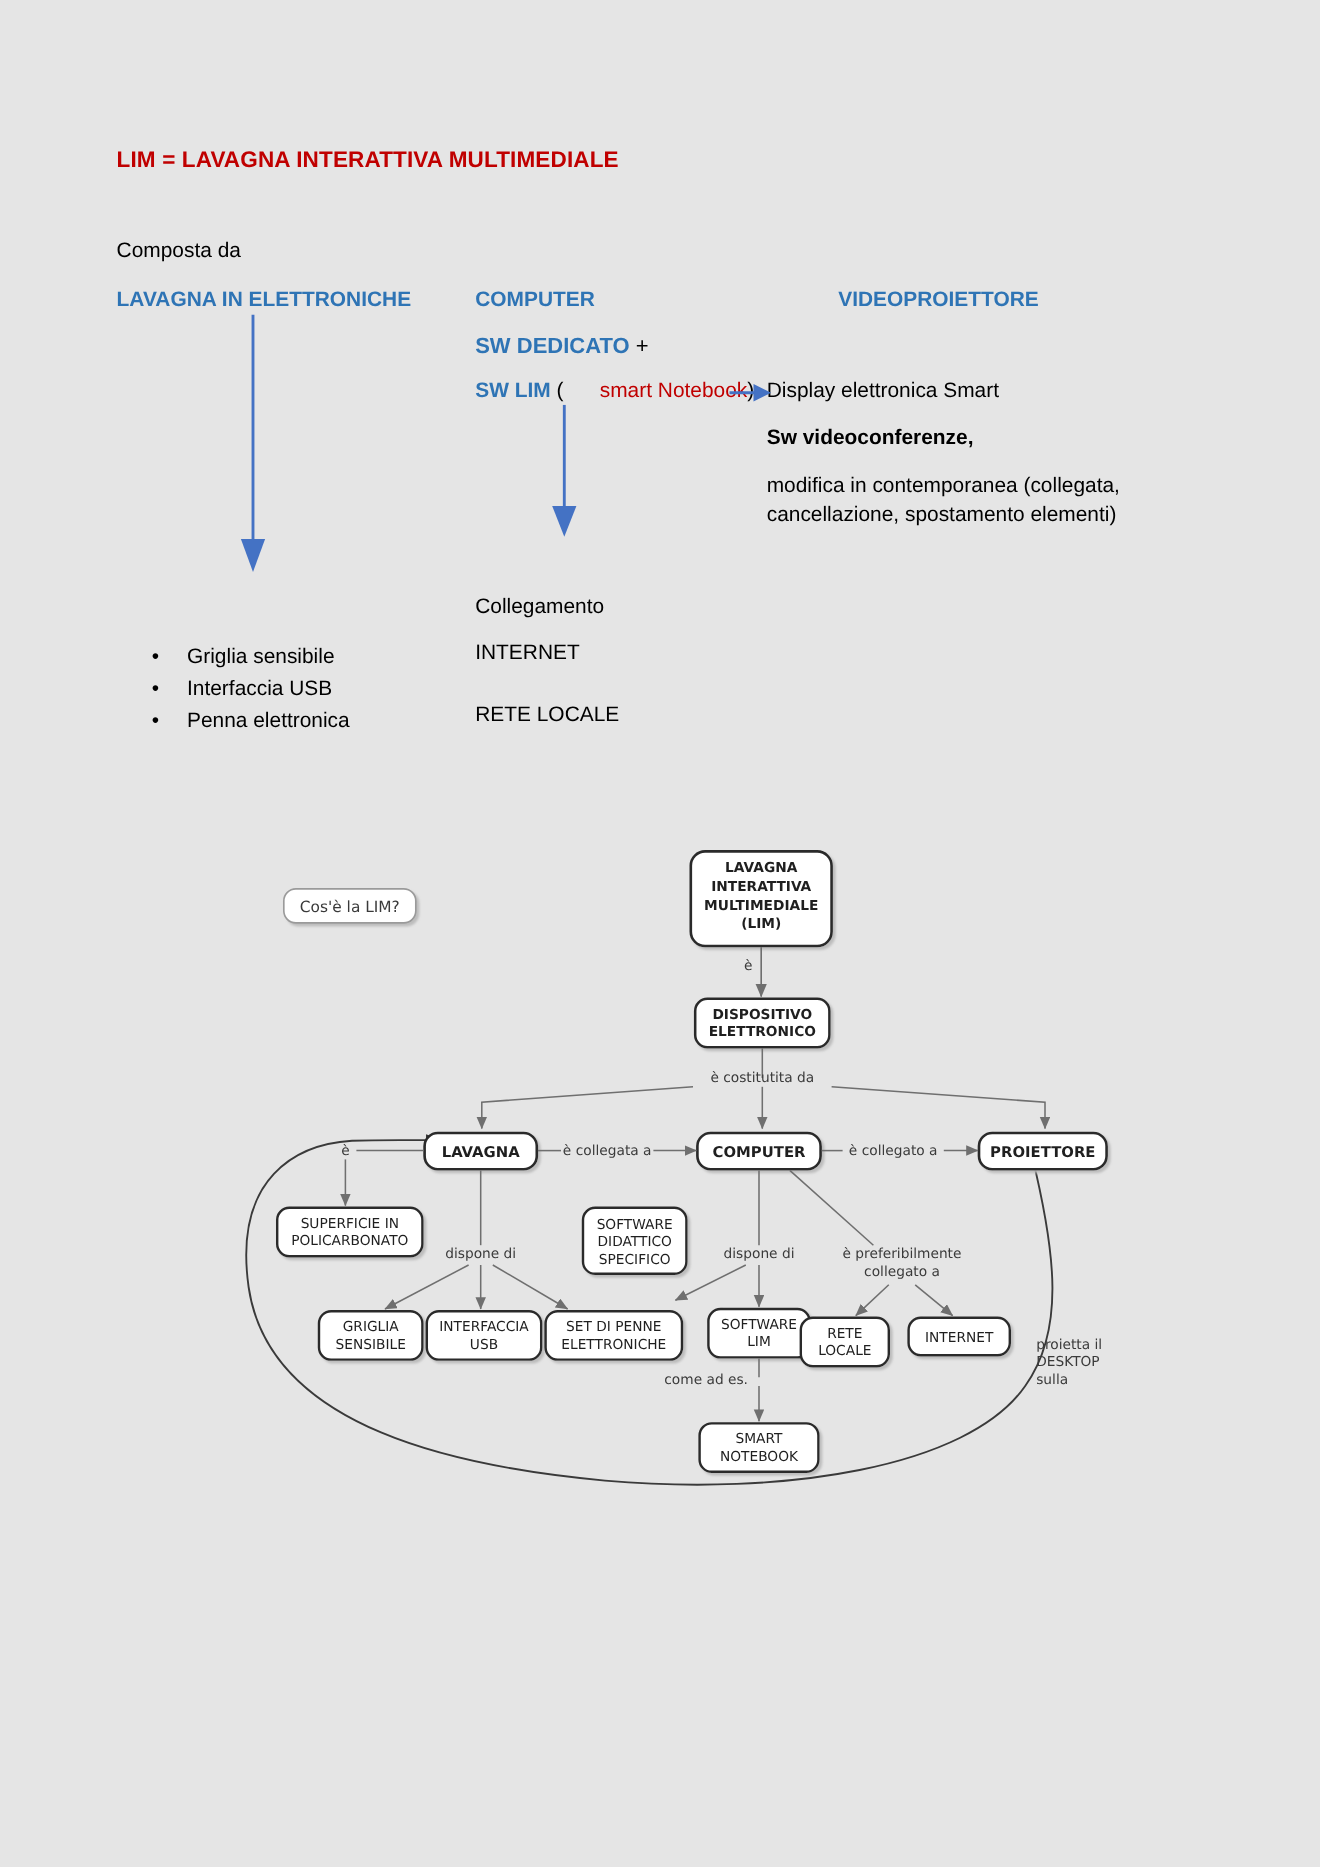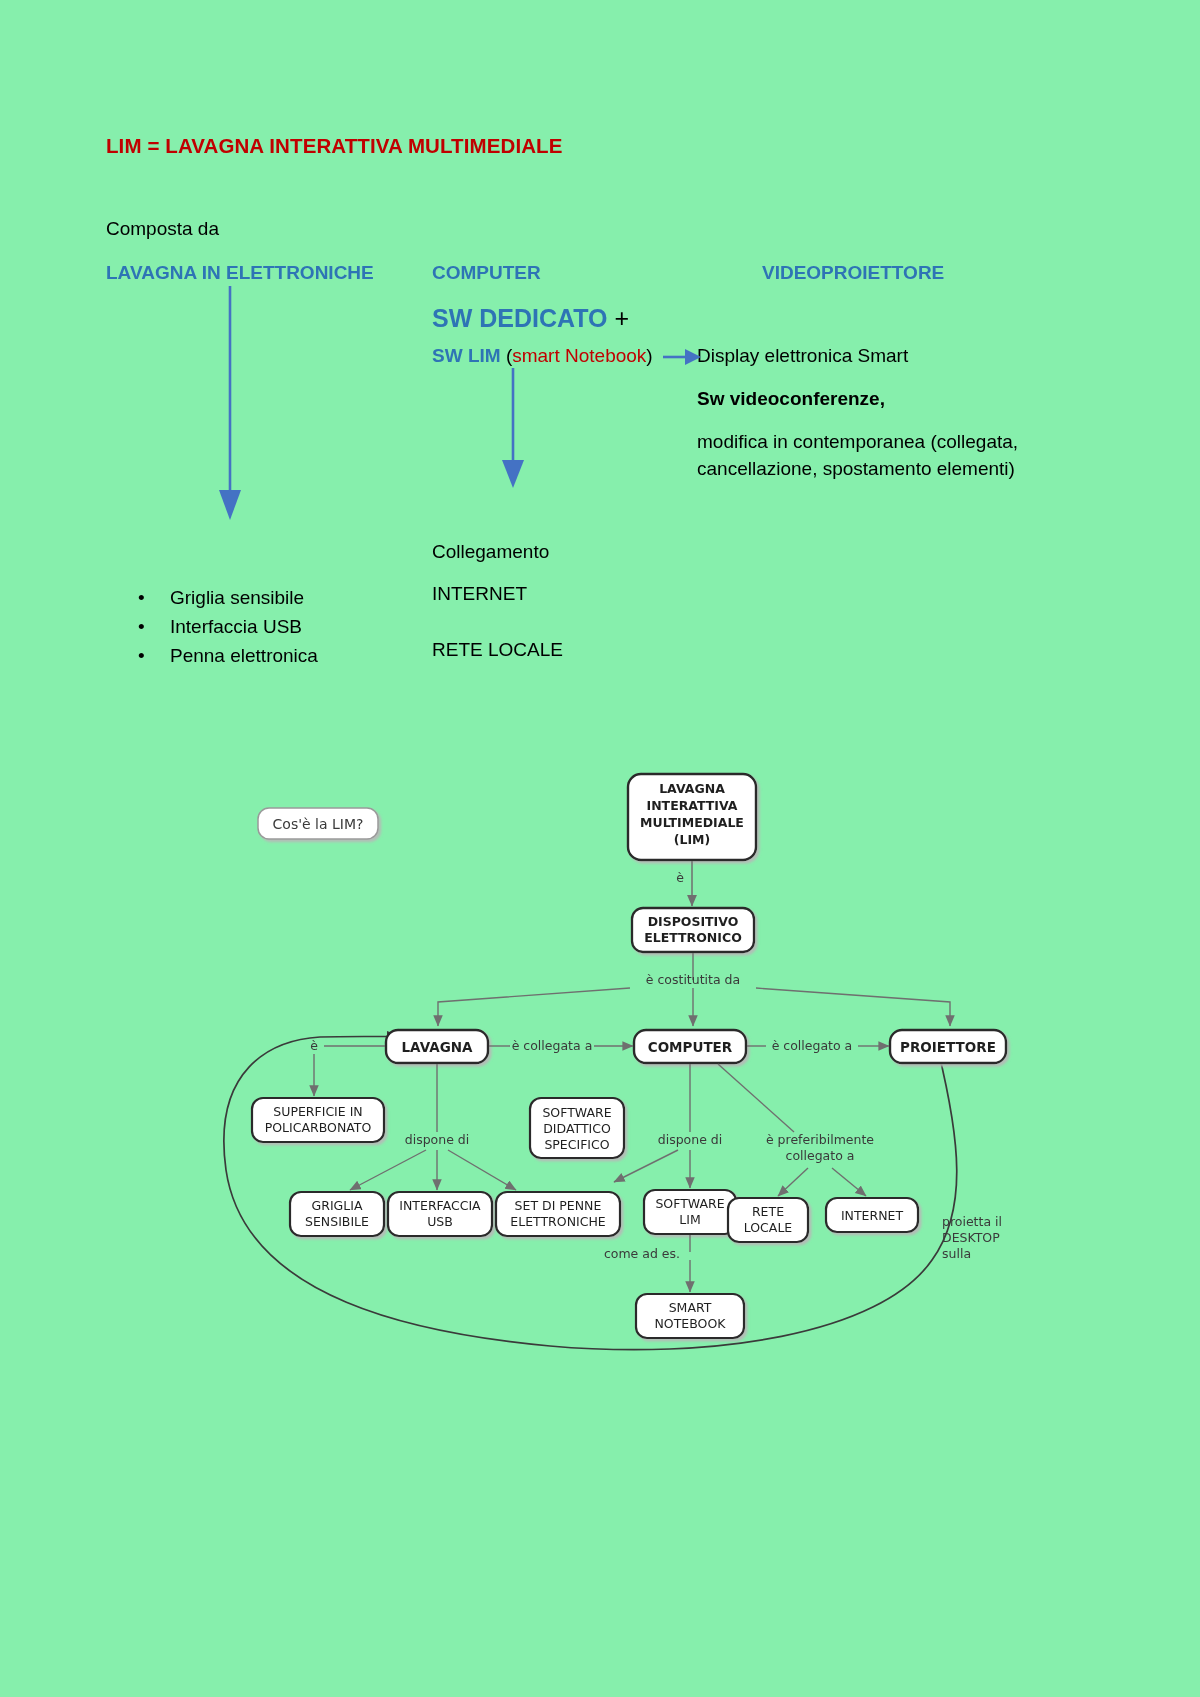--- a/index.html
+++ b/index.html
@@ -8,21 +8,21 @@
     background: #ffffff;
   }
   body {
     font-family: "Liberation Sans", sans-serif;
     color: #000000;
   }
   #page {
     position: relative;
     width: 1200px;
     height: 1697px;
-    background: #86efac;
+    background: #e5e5e5;
     overflow: hidden;
   }
 
   
   .title {
     position: absolute;
     left: 106px;
     top: 134px;
     font-size: 20.5px;
     font-weight: bold;
@@ -46,36 +46,36 @@
     white-space: nowrap;
   }
   .c1 { left: 106px; top: 262px; }
   .c2 { left: 432px; top: 262px; }
   .c3 { left: 762px; top: 262px; }
 
   .sw-dedicato {
     position: absolute;
     left: 432px;
     top: 304px;
-    font-size: 25px;
+    font-size: 20px;
     white-space: nowrap;
   }
   .sw-dedicato .blue { color: #2e74b5; font-weight: bold; }
   .sw-dedicato .plus { color: #000000; font-weight: normal; }
 
   .sw-lim {
     position: absolute;
     left: 432px;
     top: 345px;
     font-size: 19px;
     white-space: nowrap;
   }
   .sw-lim .blue { color: #2e74b5; font-weight: bold; }
   .sw-lim .paren { color: #000000; font-weight: normal; }
-  .sw-lim .red { color: #c00000; font-weight: normal; }
+  .sw-lim .red { color: #c00000; font-weight: normal; margin-left: 33px; }
 
   .right-text {
     position: absolute;
     font-size: 19px;
     color: #000000;
     white-space: nowrap;
   }
   .r1 { left: 697px; top: 345px; }
   .r2 { left: 697px; top: 388px; font-weight: bold; }
   .r3 { left: 697px; top: 431px; }

